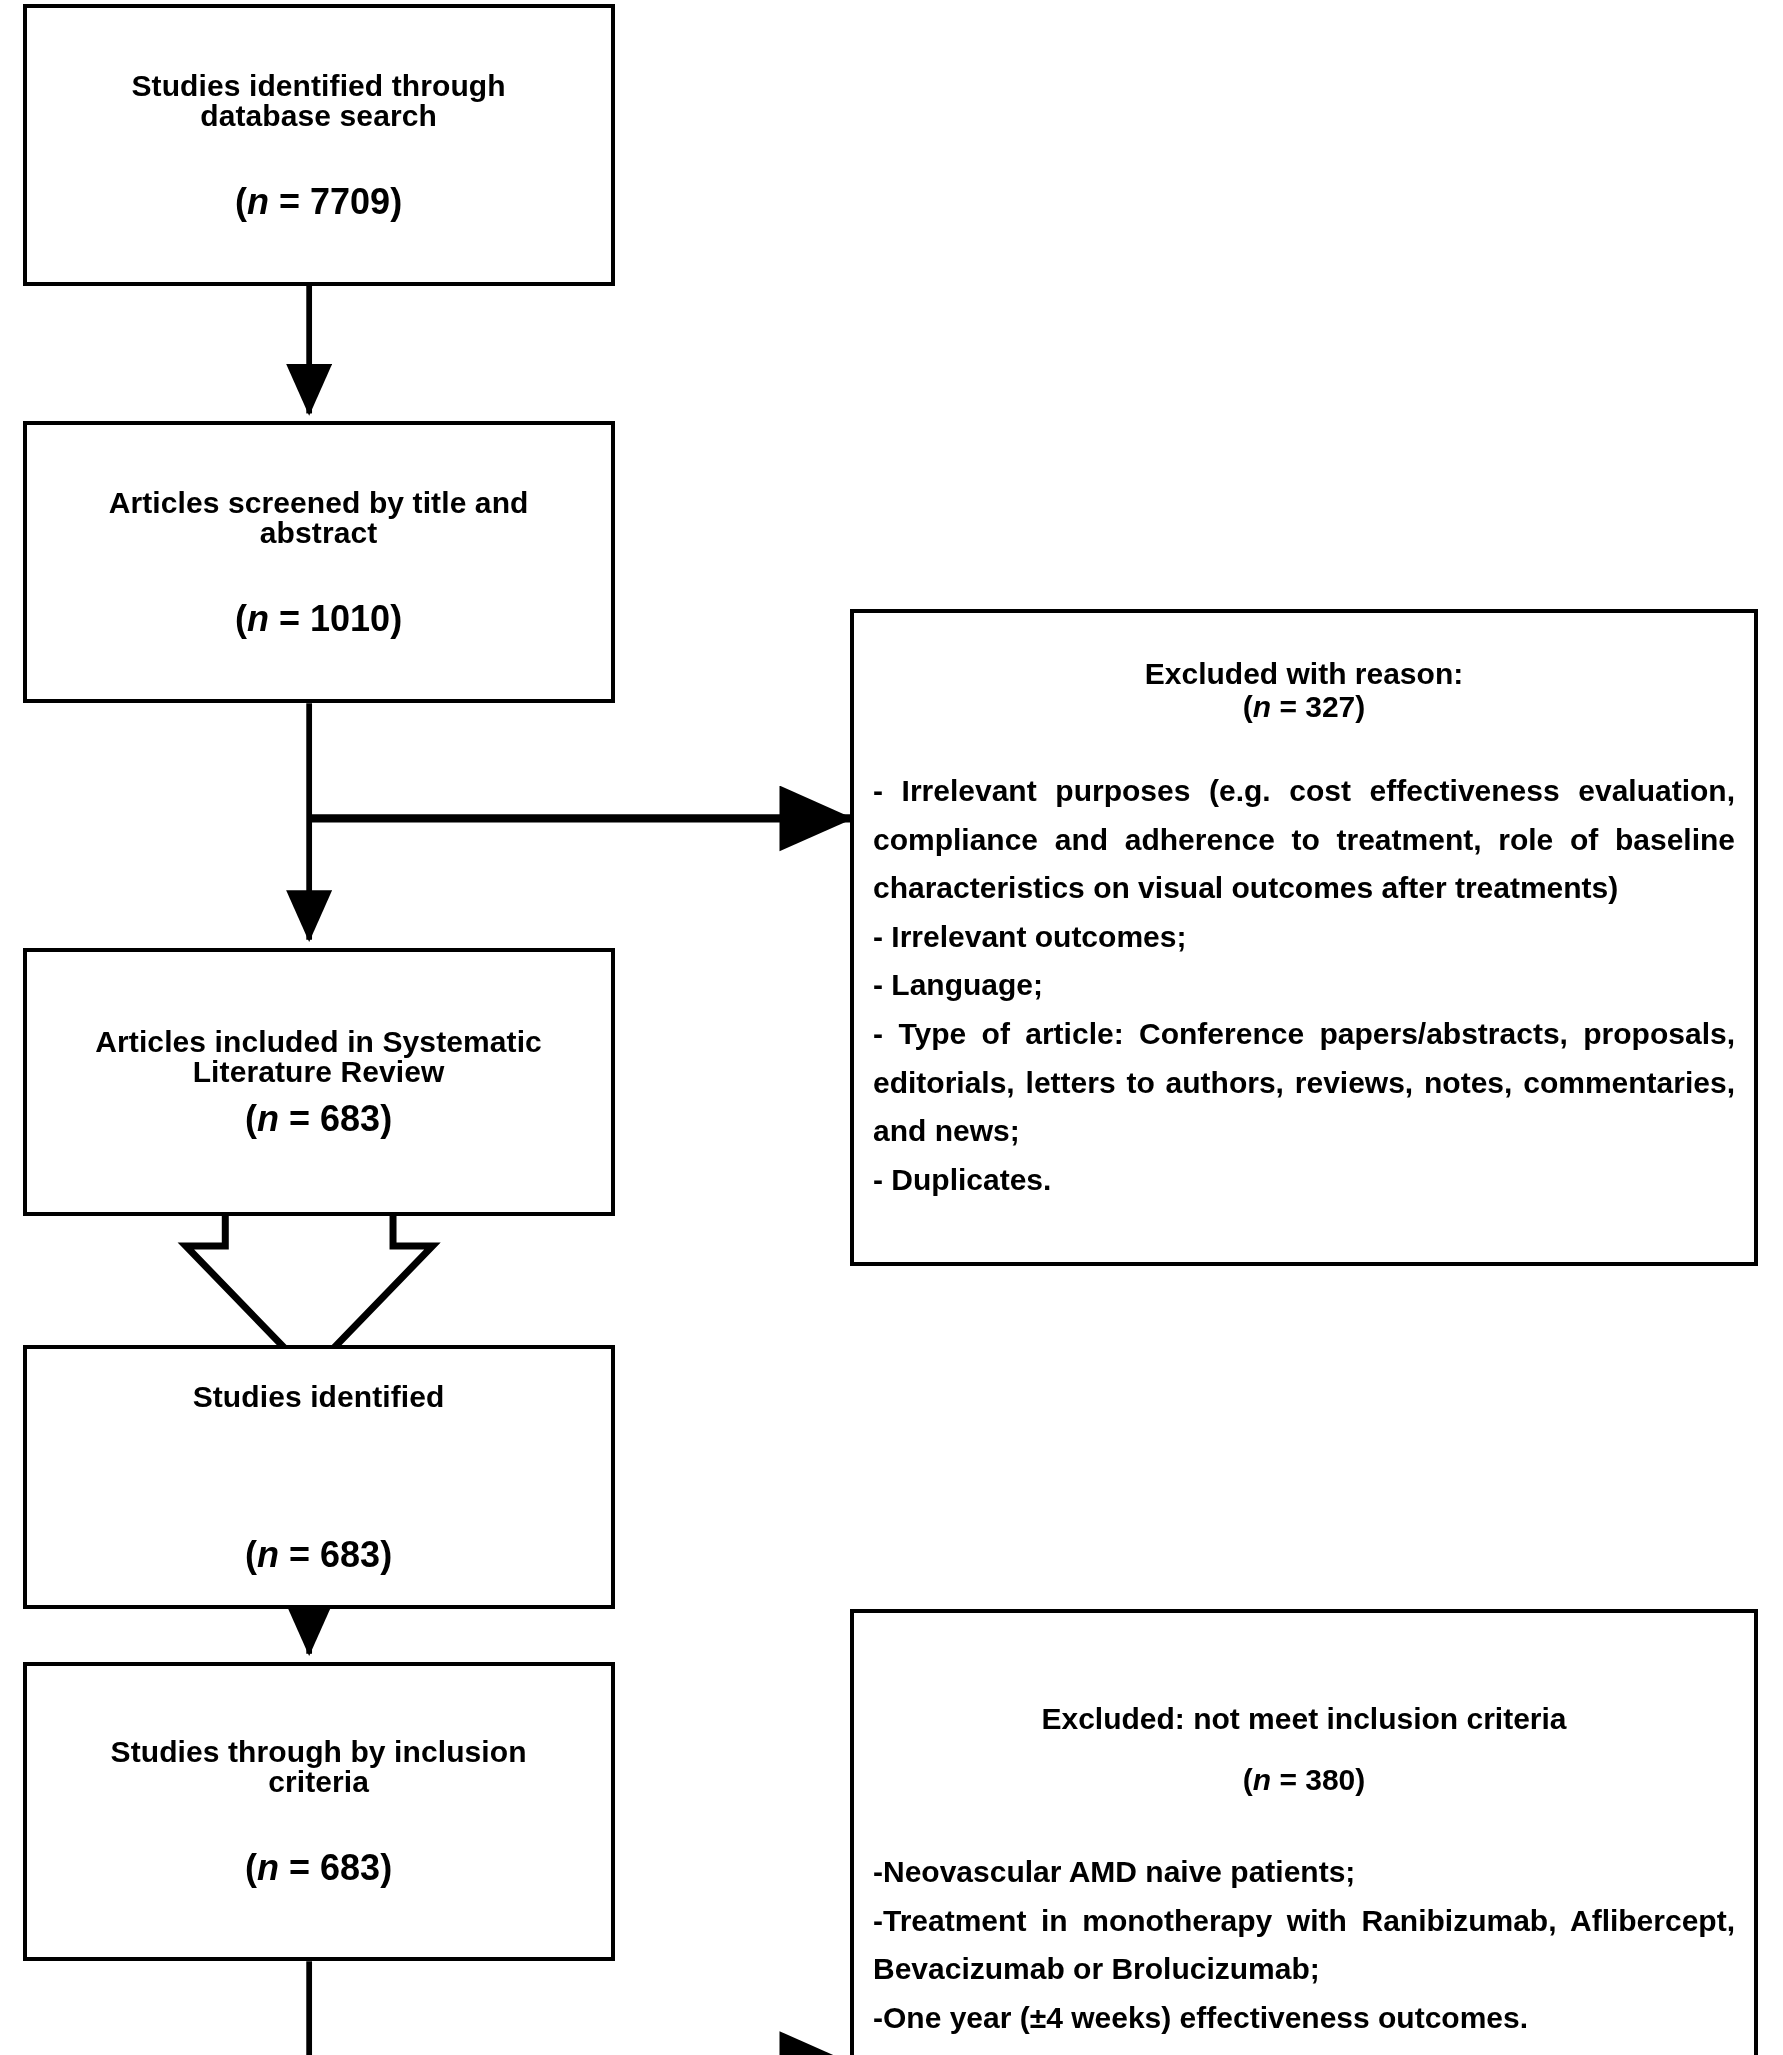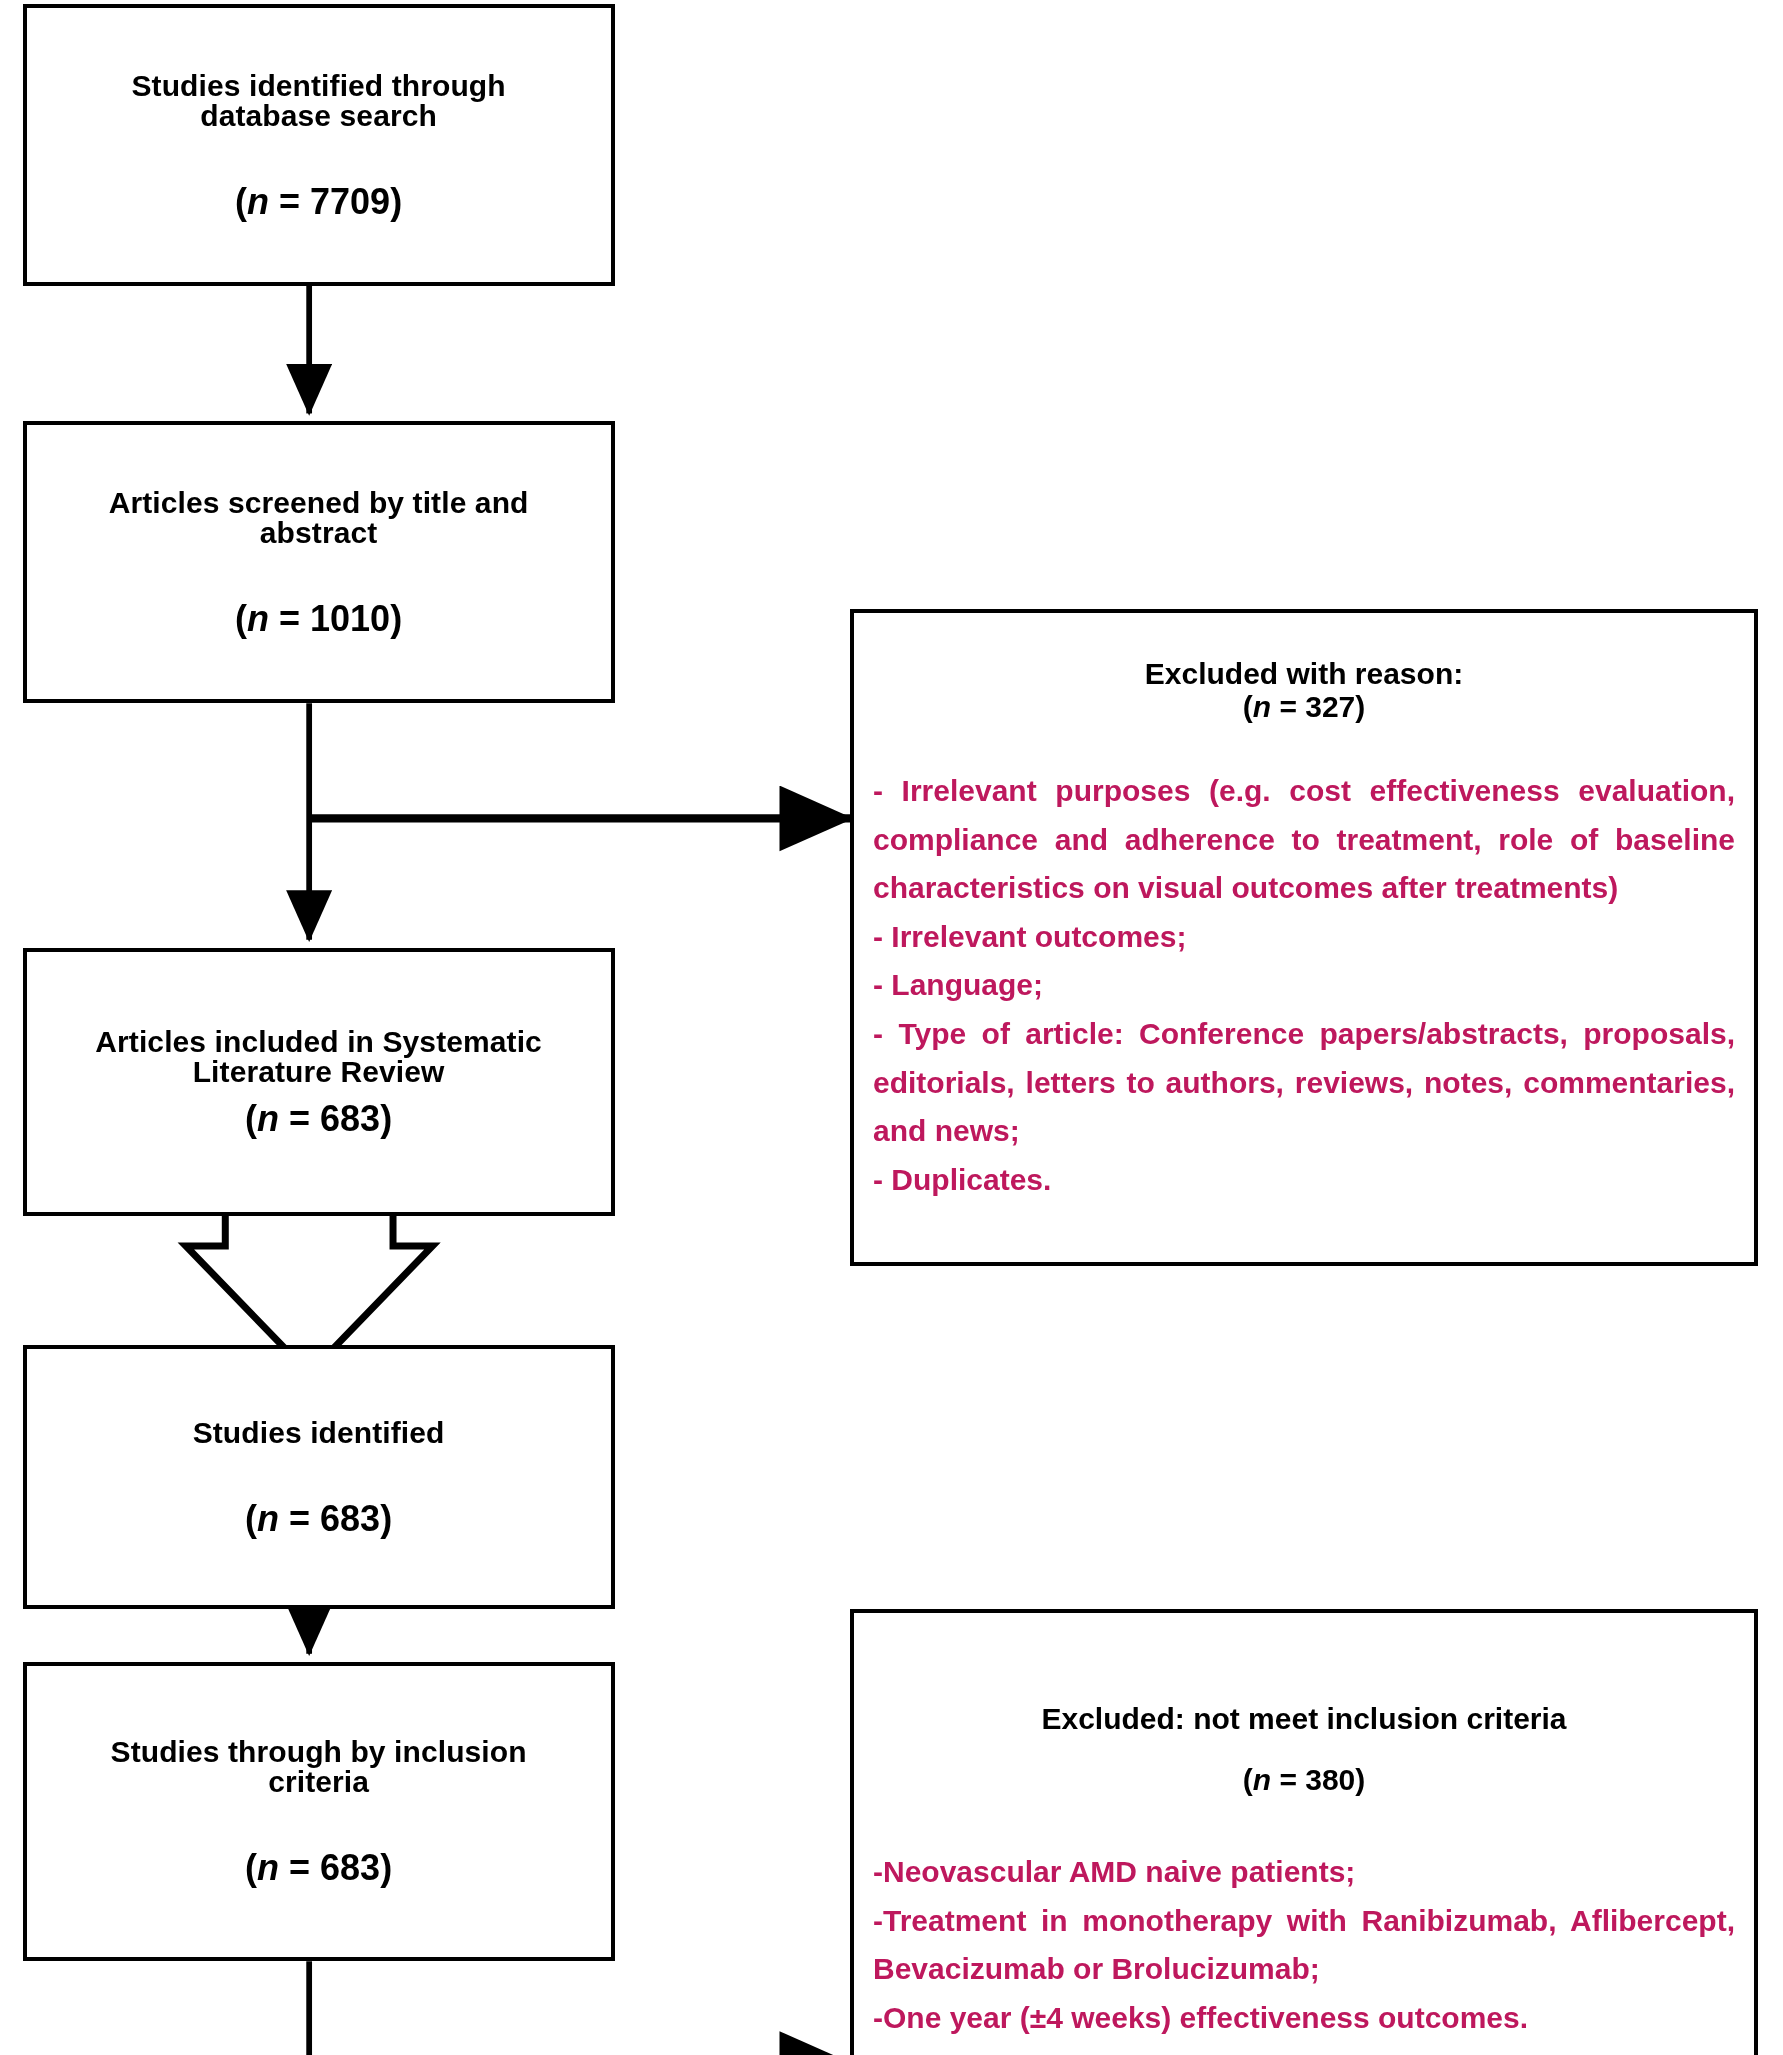--- a/index.html
+++ b/index.html
@@ -11,21 +11,21 @@
         display:flex;flex-direction:column;align-items:center;justify-content:center;}
   .node .ln{display:block;text-align:center;color:#000;font-weight:700;line-height:1.0;}
   .title{font-size:30px;letter-spacing:0.1px;}
   .ncount{font-size:36px;font-weight:700;}
   .ncount i{font-style:italic;}
   .gap-lg{height:53px;}
 
   .reasonbox{position:absolute;box-sizing:border-box;border:4.5px solid #000;background:#fff;}
   .rb-head{text-align:center;font-size:30px;font-weight:700;line-height:1.05;}
   .rb-body{font-size:30px;font-weight:700;line-height:1.62;text-align:justify;
-           text-align-last:left;color:#be185d;}
+           text-align-last:left;color:#000000;}
   .rb-body p{margin:0;}
   .rb-pad{padding:0 19px;}
 </style>
 </head>
 <body>
 
 <div id="stage">
 
   <svg class="connectors" viewBox="0 0 4337 6554">
     <defs>
@@ -79,21 +79,21 @@
     <div class="gap-lg"></div>
     <span class="ln ncount"><span>(</span><i>n</i><span> = 1010)</span></span>
   </div>
 
   <div class="node" style="left:22.6px; top:948px; width:592px; height:268px;">
     <span class="ln title">Articles included in Systematic</span>
     <span class="ln title">Literature Review</span>
     <span class="ln ncount" style="margin-top:14px;"><span>(</span><i>n</i><span> = 683)</span></span>
   </div>
 
-  <div class="node" style="left:22.6px; top:1345px; width:592px; height:264px;">
+  <div class="node" style="left:22.6px; top:1345px; width:592px; height:264px;gap:36px;">
     <span class="ln title">Studies identified</span>
     <div class="gap-lg"></div>
     <span class="ln ncount"><span>(</span><i>n</i><span> = 683)</span></span>
   </div>
 
   <div class="node" style="left:22.6px; top:1662px; width:592px; height:299px;">
     <span class="ln title">Studies through by inclusion</span>
     <span class="ln title">criteria</span>
     <div class="gap-lg"></div>
     <span class="ln ncount"><span>(</span><i>n</i><span> = 683)</span></span>

